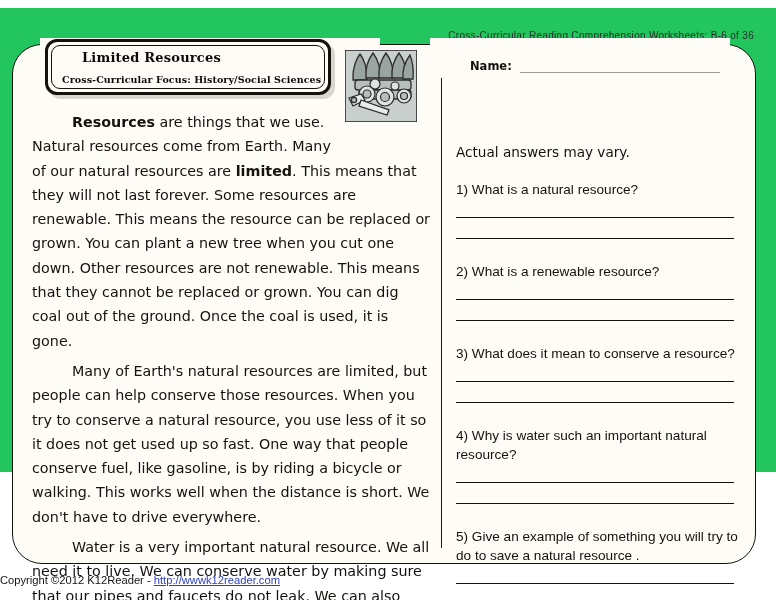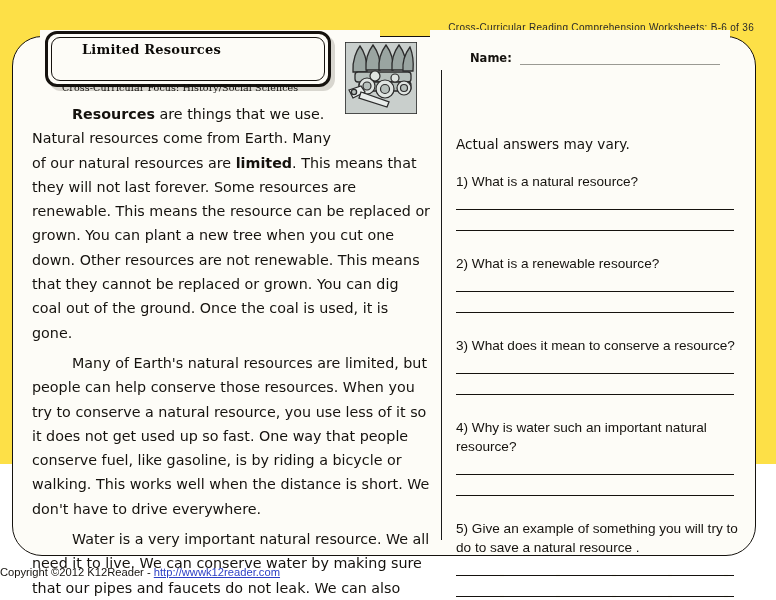--- a/index.html
+++ b/index.html
@@ -10,24 +10,24 @@
   body {
     width: 776px;
     height: 600px;
     overflow: hidden;
     font-family: "DejaVu Sans", sans-serif;
     position: relative;
   }
 
   #page {
     position: absolute;
-    left: 0; top: 0;
+    left: 0; top: 8px;
     width: 776px;
     height: 464px;
-    background: #fde047;
+    background: #22c55e;
   }
 
   
   .top-header {
     position: absolute;
     right: 22px;
     top: 22px;
     font-family: "Liberation Sans", sans-serif;
     font-size: 10px;
     color: #2a2a2a;
@@ -103,25 +103,24 @@
     font-size: 13px;
     color: #0d0b08;
     letter-spacing: 0.2px;
     margin-left: 20px;
   }
   .title-sub {
     position: absolute;
     left: 14px;
     top: 32px;
     font-family: "DejaVu Serif", serif;
-    font-weight: normal;
+    font-weight: bold;
     font-size: 9.5px;
     color: #0d0b08;
     letter-spacing: 0.1px;
-    margin-top: 16px;
   }
 
   
   .clipart {
     position: absolute;
     left: 345px;
     top: 42px;
     width: 72px;
     height: 72px;
   }

